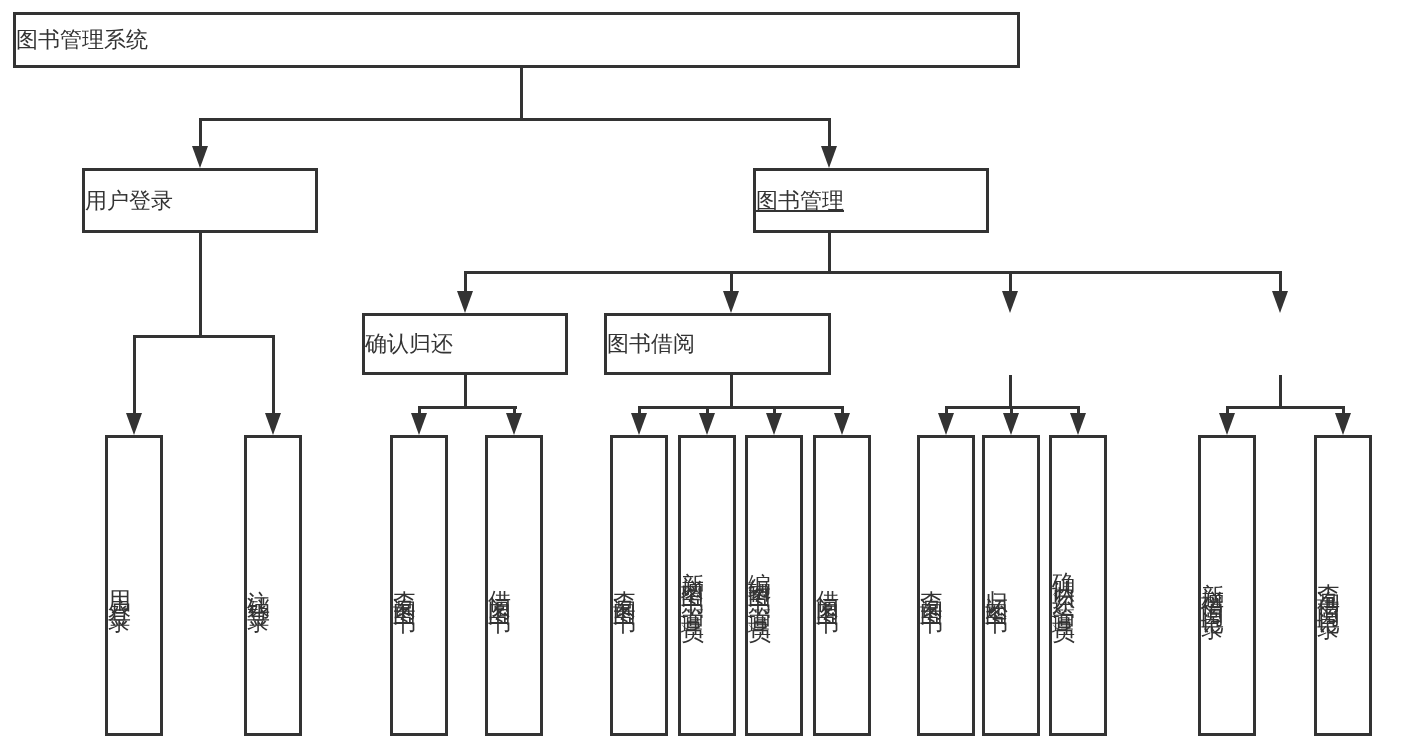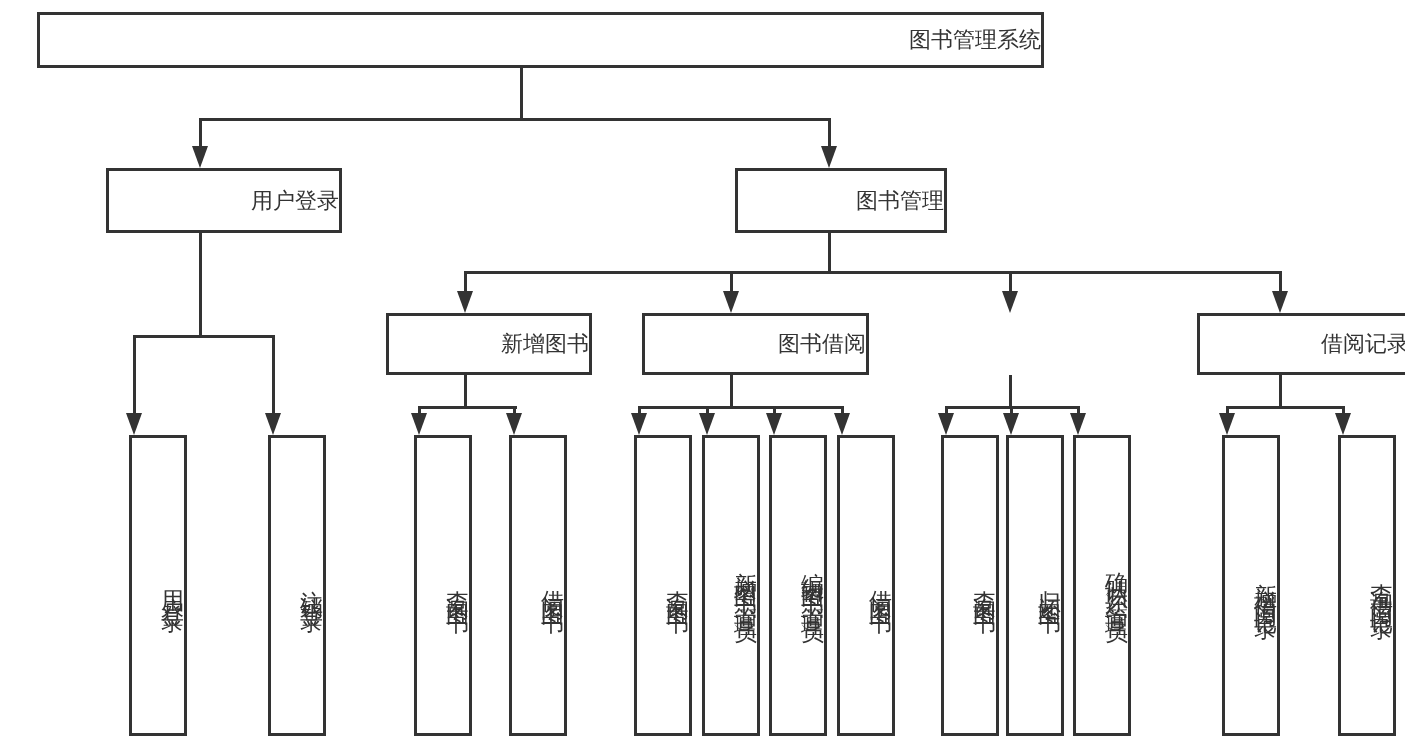--- a/index.html
+++ b/index.html
@@ -4,22 +4,22 @@
 <style>
   html,body { margin:0; padding:0; background:#fff; }
   #stage {
     position:relative; width:1405px; height:747px; background:#fff;
     font-family:"Liberation Sans","DejaVu Sans",sans-serif; color:#333;
     overflow:hidden;
   }
   .node {
     position:absolute; box-sizing:border-box;
     border:3px solid #333; background:#fff;
-    display:flex; align-items:center; justify-content:flex-end;
-    font-size:22px; color:#333;margin-left:24px;
+    display:flex; align-items:center; justify-content:flex-start;
+    font-size:22px; color:#333;
   }
   .leaf { width:58px; top:435px; height:301px; }
   .leaf .vtext {
     writing-mode:vertical-rl; text-orientation:mixed;
     font-size:23px; letter-spacing:7px; line-height:1;
     white-space:nowrap;
   }
   .vline { position:absolute; width:3px; background:#333; }
   .hline { position:absolute; height:3px; background:#333; }
   .arrowhead {
@@ -39,36 +39,33 @@
 <div id="stage">
 
   <div class="node" style="left:13px; top:12px; width:1007px; height:56px;">
     <span>图书管理系统</span>
   </div>
 
   <div class="node" style="left:82px; top:168px; width:236px; height:65px;">
     <span>用户登录</span>
   </div>
 
-  <div class="node" style="left:711px; top:168px; width:212px; height:65px;">
+  <div class="node" style="left:753px; top:168px; width:236px; height:65px;text-decoration:underline;">
     <span>图书管理</span>
   </div>
 
   <div class="node" style="left:362px; top:313px; width:206px; height:62px;">
-    <span>新增图书</span>
+    <span>确认归还</span>
   </div>
 
-  <div class="node" style="left:618px; top:313px; width:227px; height:62px;padding-left:7px;">
+  <div class="node" style="left:604px; top:313px; width:227px; height:62px;">
     <span>图书借阅</span>
   </div>
 
 
-  <div class="node" style="left:1173px; top:313px; width:215px; height:62px;">
-    <span>借阅记录</span>
-  </div>
 
   <div class="node leaf" style="left:105px;">
     <span class="vtext">用户登录</span>
   </div>
   <div class="node leaf" style="left:244px;">
     <span class="vtext">注销登录</span>
   </div>
 
   <div class="node leaf" style="left:390px;">
     <span class="vtext">查询图书</span>

